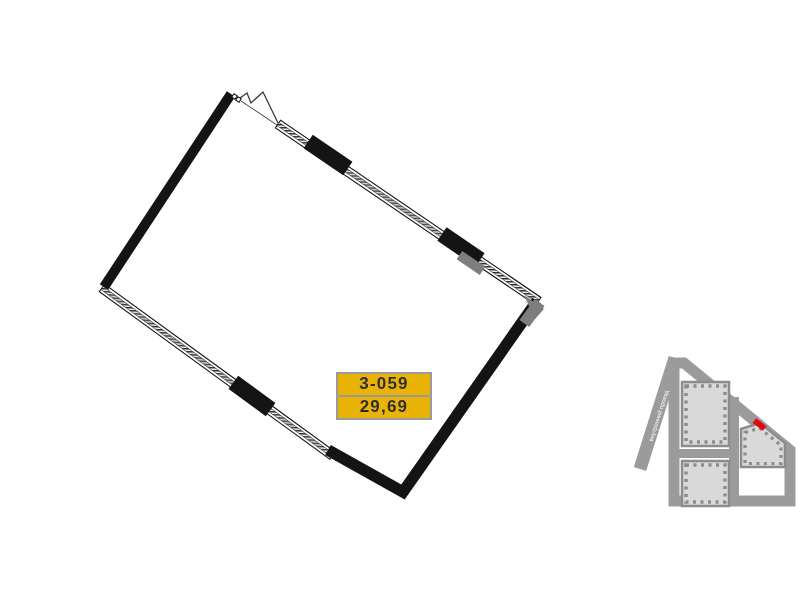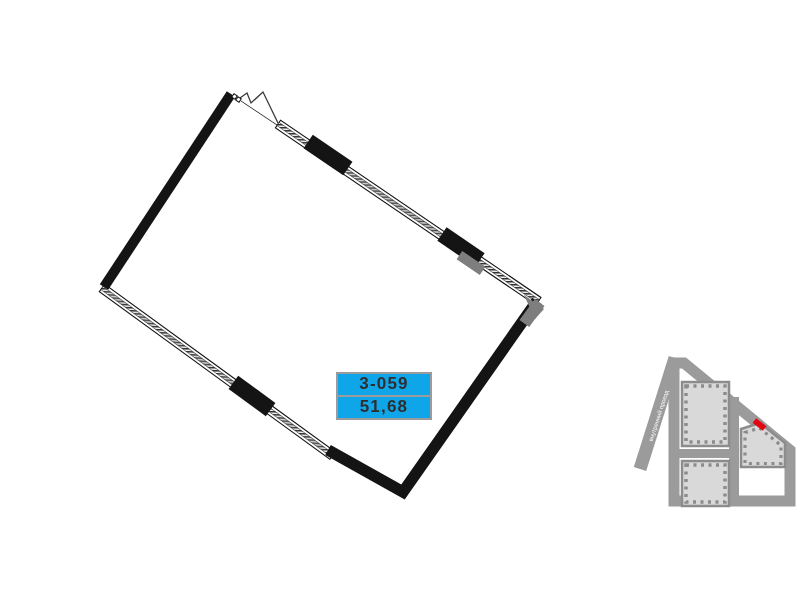--- a/index.html
+++ b/index.html
@@ -3,21 +3,21 @@
 <meta charset="utf-8">
 <style>
   html,body{margin:0;padding:0;background:#fff;}
   #stage{
     position:relative;width:800px;height:600px;overflow:hidden;background:#ffffff;
     font-family:"Liberation Sans", sans-serif;
   }
   #plan-svg{position:absolute;left:0;top:0;}
   .unit-box{
     position:absolute;left:336px;top:372px;width:92px;
-    background:#0ea5e9;border:2px solid #9b9b9b;
+    background:#eab308;border:2px solid #9b9b9b;
     text-align:center;color:#2e2e2e;
     font-size:17px;font-weight:600;letter-spacing:1.2px;line-height:20px;
   }
   .unit-box .row{padding:0 2px 1px 2px;}
   .unit-box .row.first{border-bottom:2px solid #9b9b9b;}
 </style>
 </head>
 <body>
 
 <div id="stage">
@@ -92,16 +92,16 @@
 
         <rect x="-6.5" y="-3" width="13" height="6" fill="#e30613" transform="translate(759.5,424.5) rotate(38)"></rect>
       </g>
 
       <text transform="translate(659,416) rotate(-72.5)" font-size="6" fill="#ffffff" text-anchor="middle" dominant-baseline="middle">внутренний проезд</text>
     </g>
   </svg>
 
   <div class="unit-box">
     <div class="row first">3-059</div>
-    <div class="row">51,68</div>
+    <div class="row">29,69</div>
   </div>
 
 </div>
 
 </body></html>

